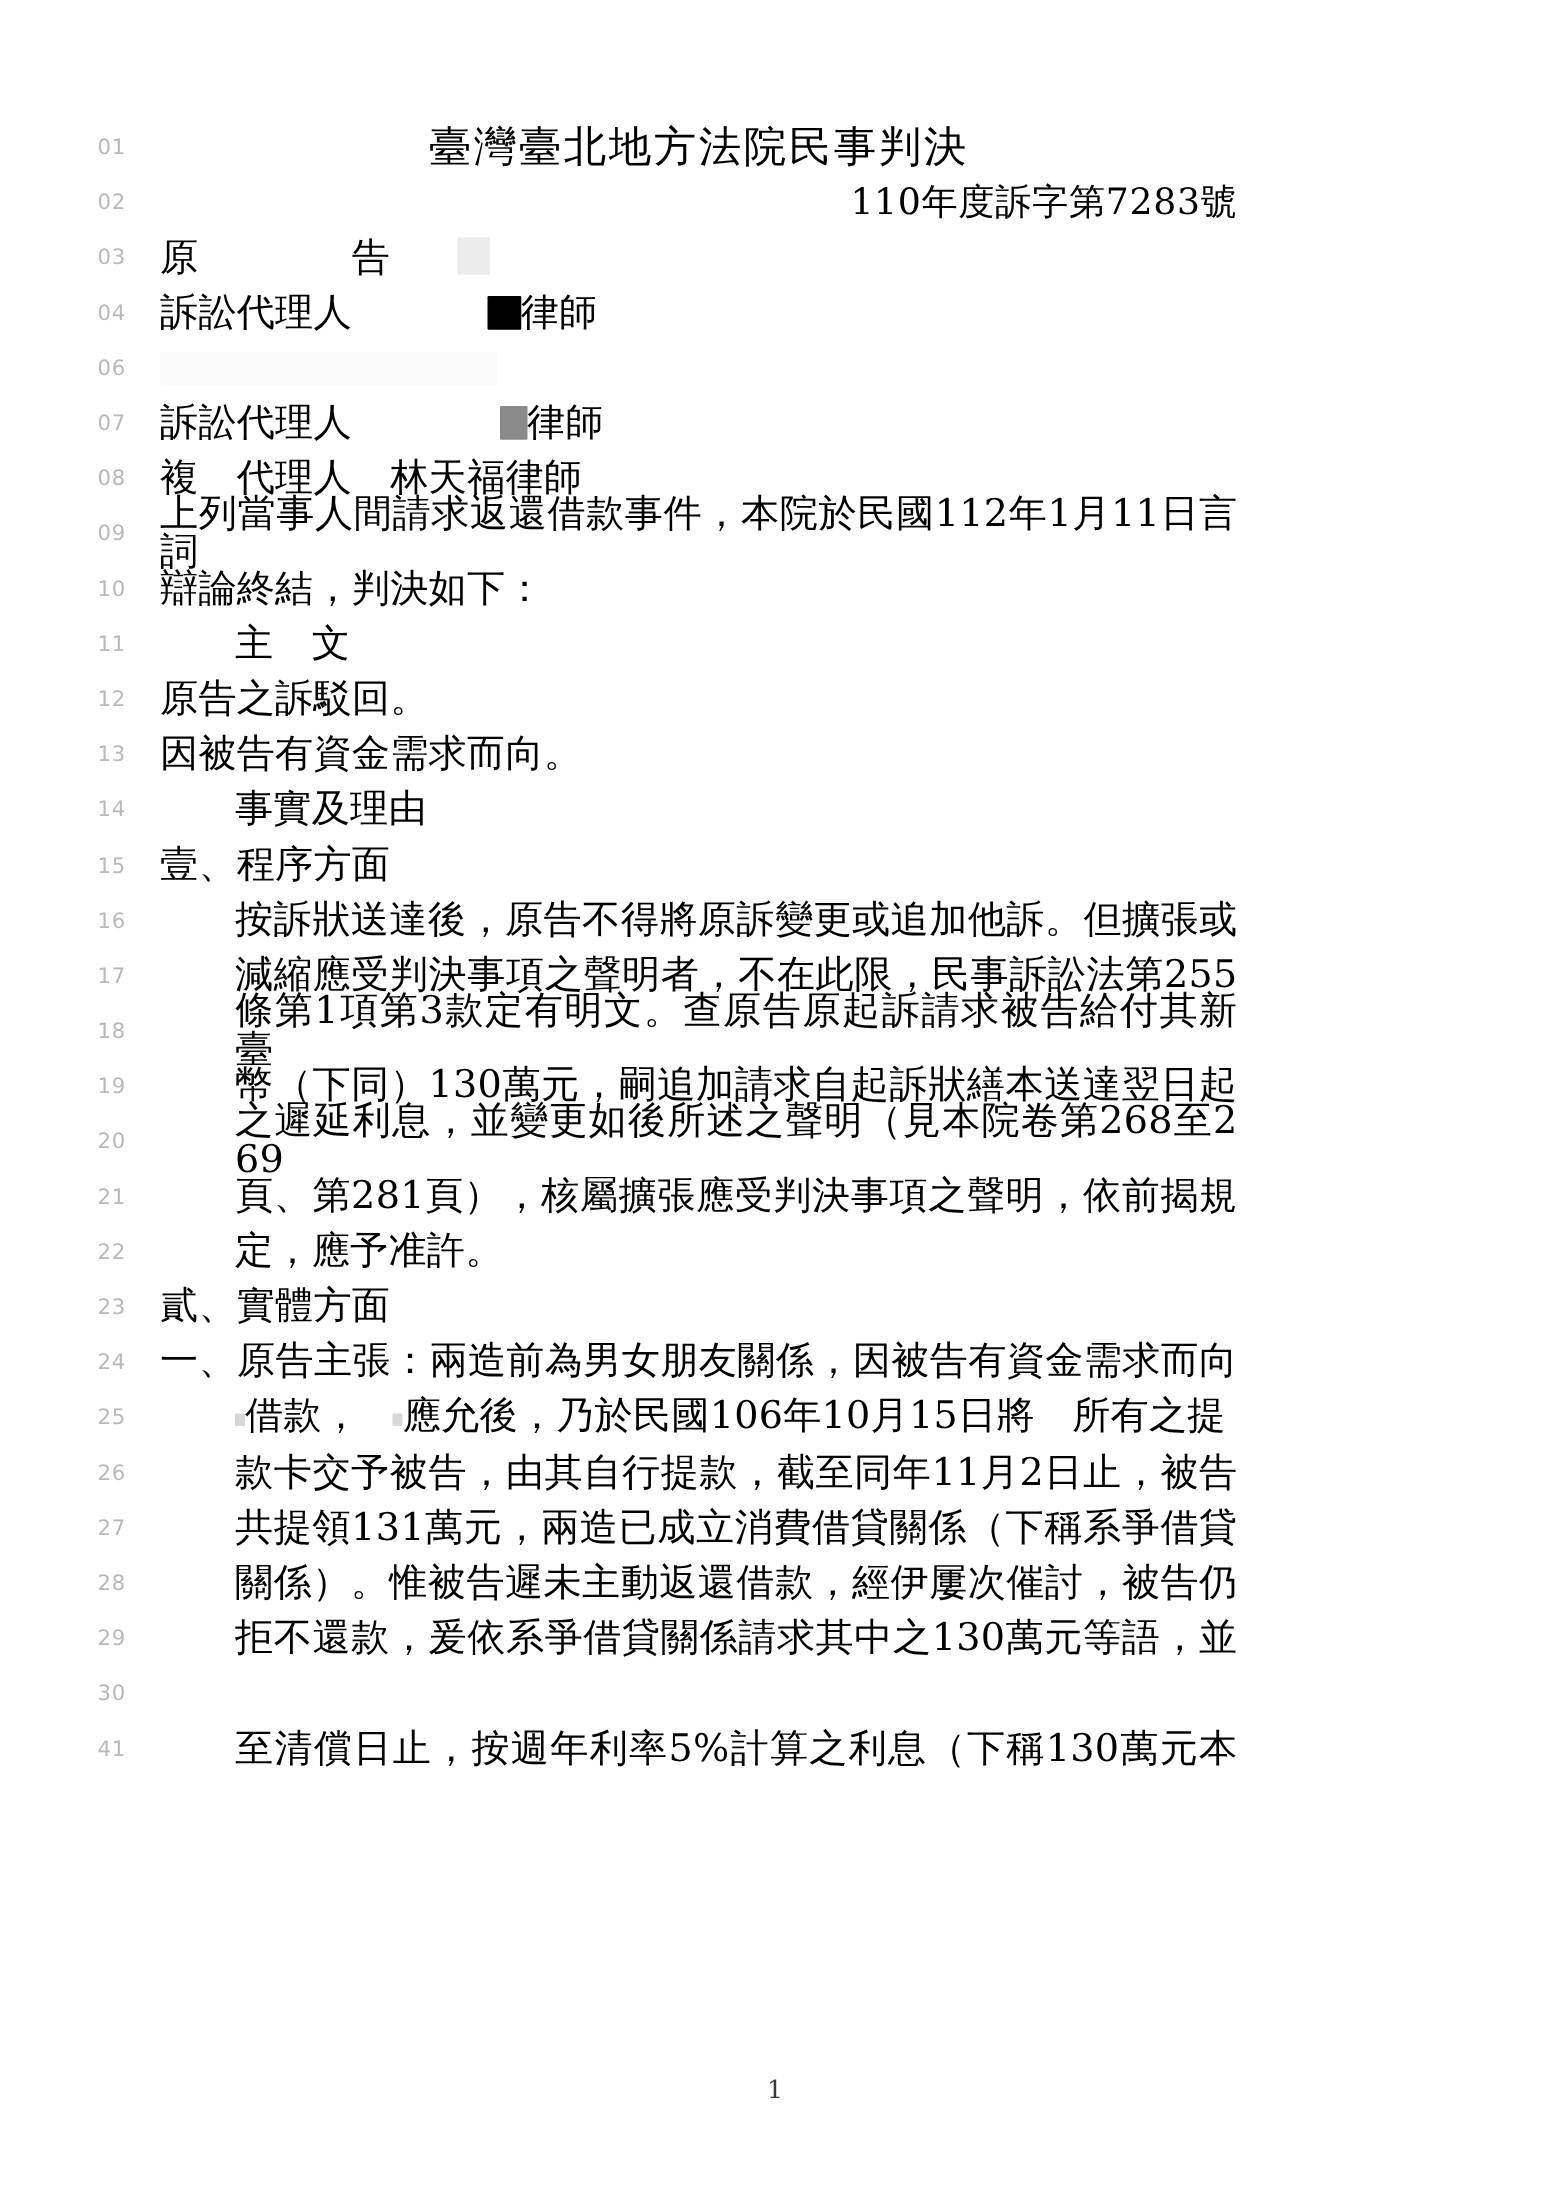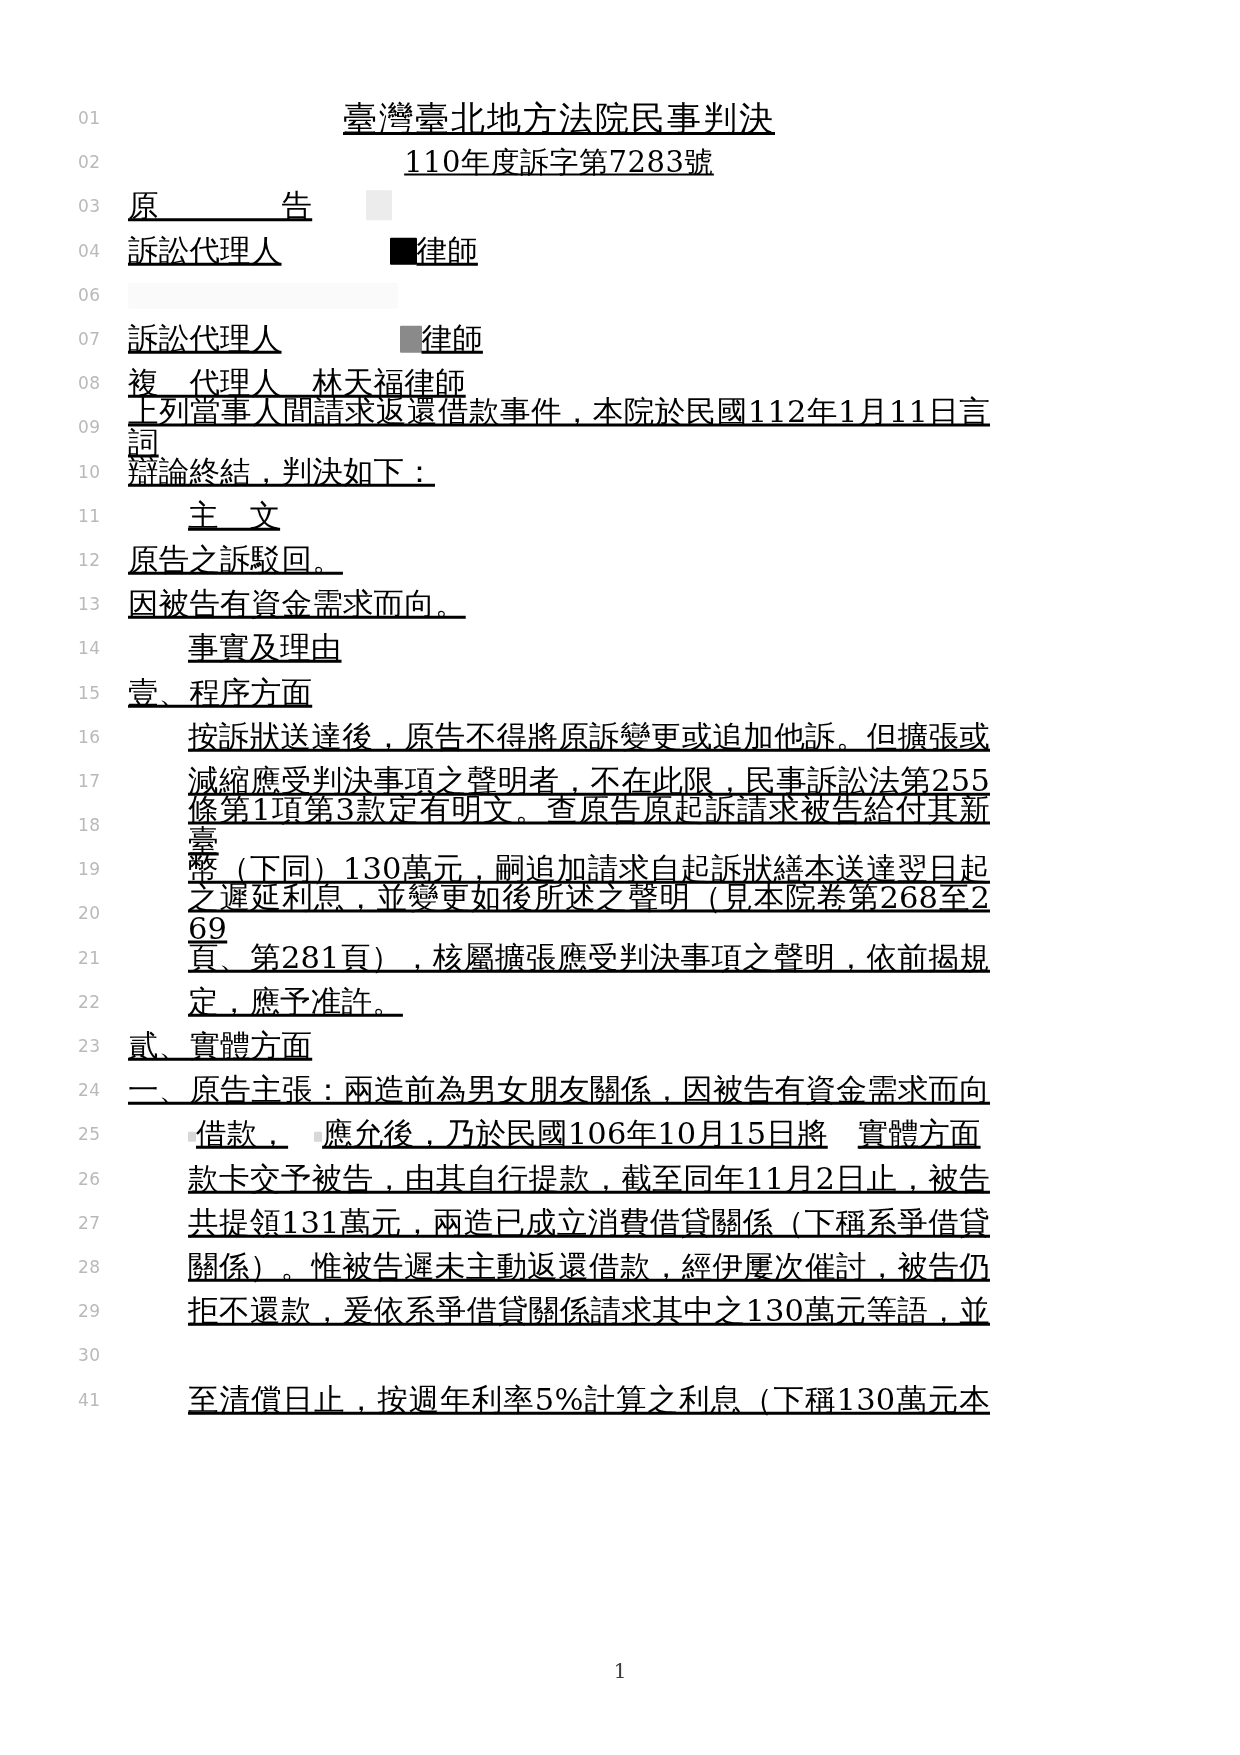--- a/index.html
+++ b/index.html
@@ -51,34 +51,33 @@
   .ltext {
     position: absolute;
     left: 128px;
     top: 50%;
     transform: translateY(-50%);
     width: 862px;
     font-size: 30.5px;
     line-height: 1;
     white-space: pre;
     letter-spacing: 0.2px;
-    text-decoration: underline;
   }
 
   
   .ind1 .ltext { left: 188px; width: 802px; }
   .center .ltext {
     left: 128px;
     width: 862px;
     text-align: center;
   }
   .right .ltext {
     left: 128px;
     width: 862px;
-    text-align: center;
+    text-align: right;
   }
 
   .title-line .ltext {
     font-size: 34px;
     letter-spacing: 2px;
   }
   .caseno .ltext {
     font-size: 29px;
     letter-spacing: 0.5px;
   }
@@ -242,21 +241,21 @@
       <span class="ltext">貳、實體方面</span>
     </div>
 
     <div class="line just">
       <span class="lineno">24</span>
       <span class="ltext">一、原告主張：兩造前為男女朋友關係，因被告有資金需求而向</span>
     </div>
 
     <div class="line ind1">
       <span class="lineno">25</span>
-      <span class="ltext"><span class="redact redact-tiny"></span><span>借款，</span><span class="spacer" style="width:26px"></span><span class="redact redact-tiny"></span><span>應允後，乃於民國106年10月15日將</span><span class="spacer" style="width:30px"></span><span>實體方面</span></span>
+      <span class="ltext"><span class="redact redact-tiny"></span><span>借款，</span><span class="spacer" style="width:26px"></span><span class="redact redact-tiny"></span><span>應允後，乃於民國106年10月15日將</span><span class="spacer" style="width:30px"></span><span>所有之提</span></span>
     </div>
 
     <div class="line ind1 just">
       <span class="lineno">26</span>
       <span class="ltext">款卡交予被告，由其自行提款，截至同年11月2日止，被告</span>
     </div>
 
     <div class="line ind1 just">
       <span class="lineno">27</span>
       <span class="ltext">共提領131萬元，兩造已成立消費借貸關係（下稱系爭借貸</span>

